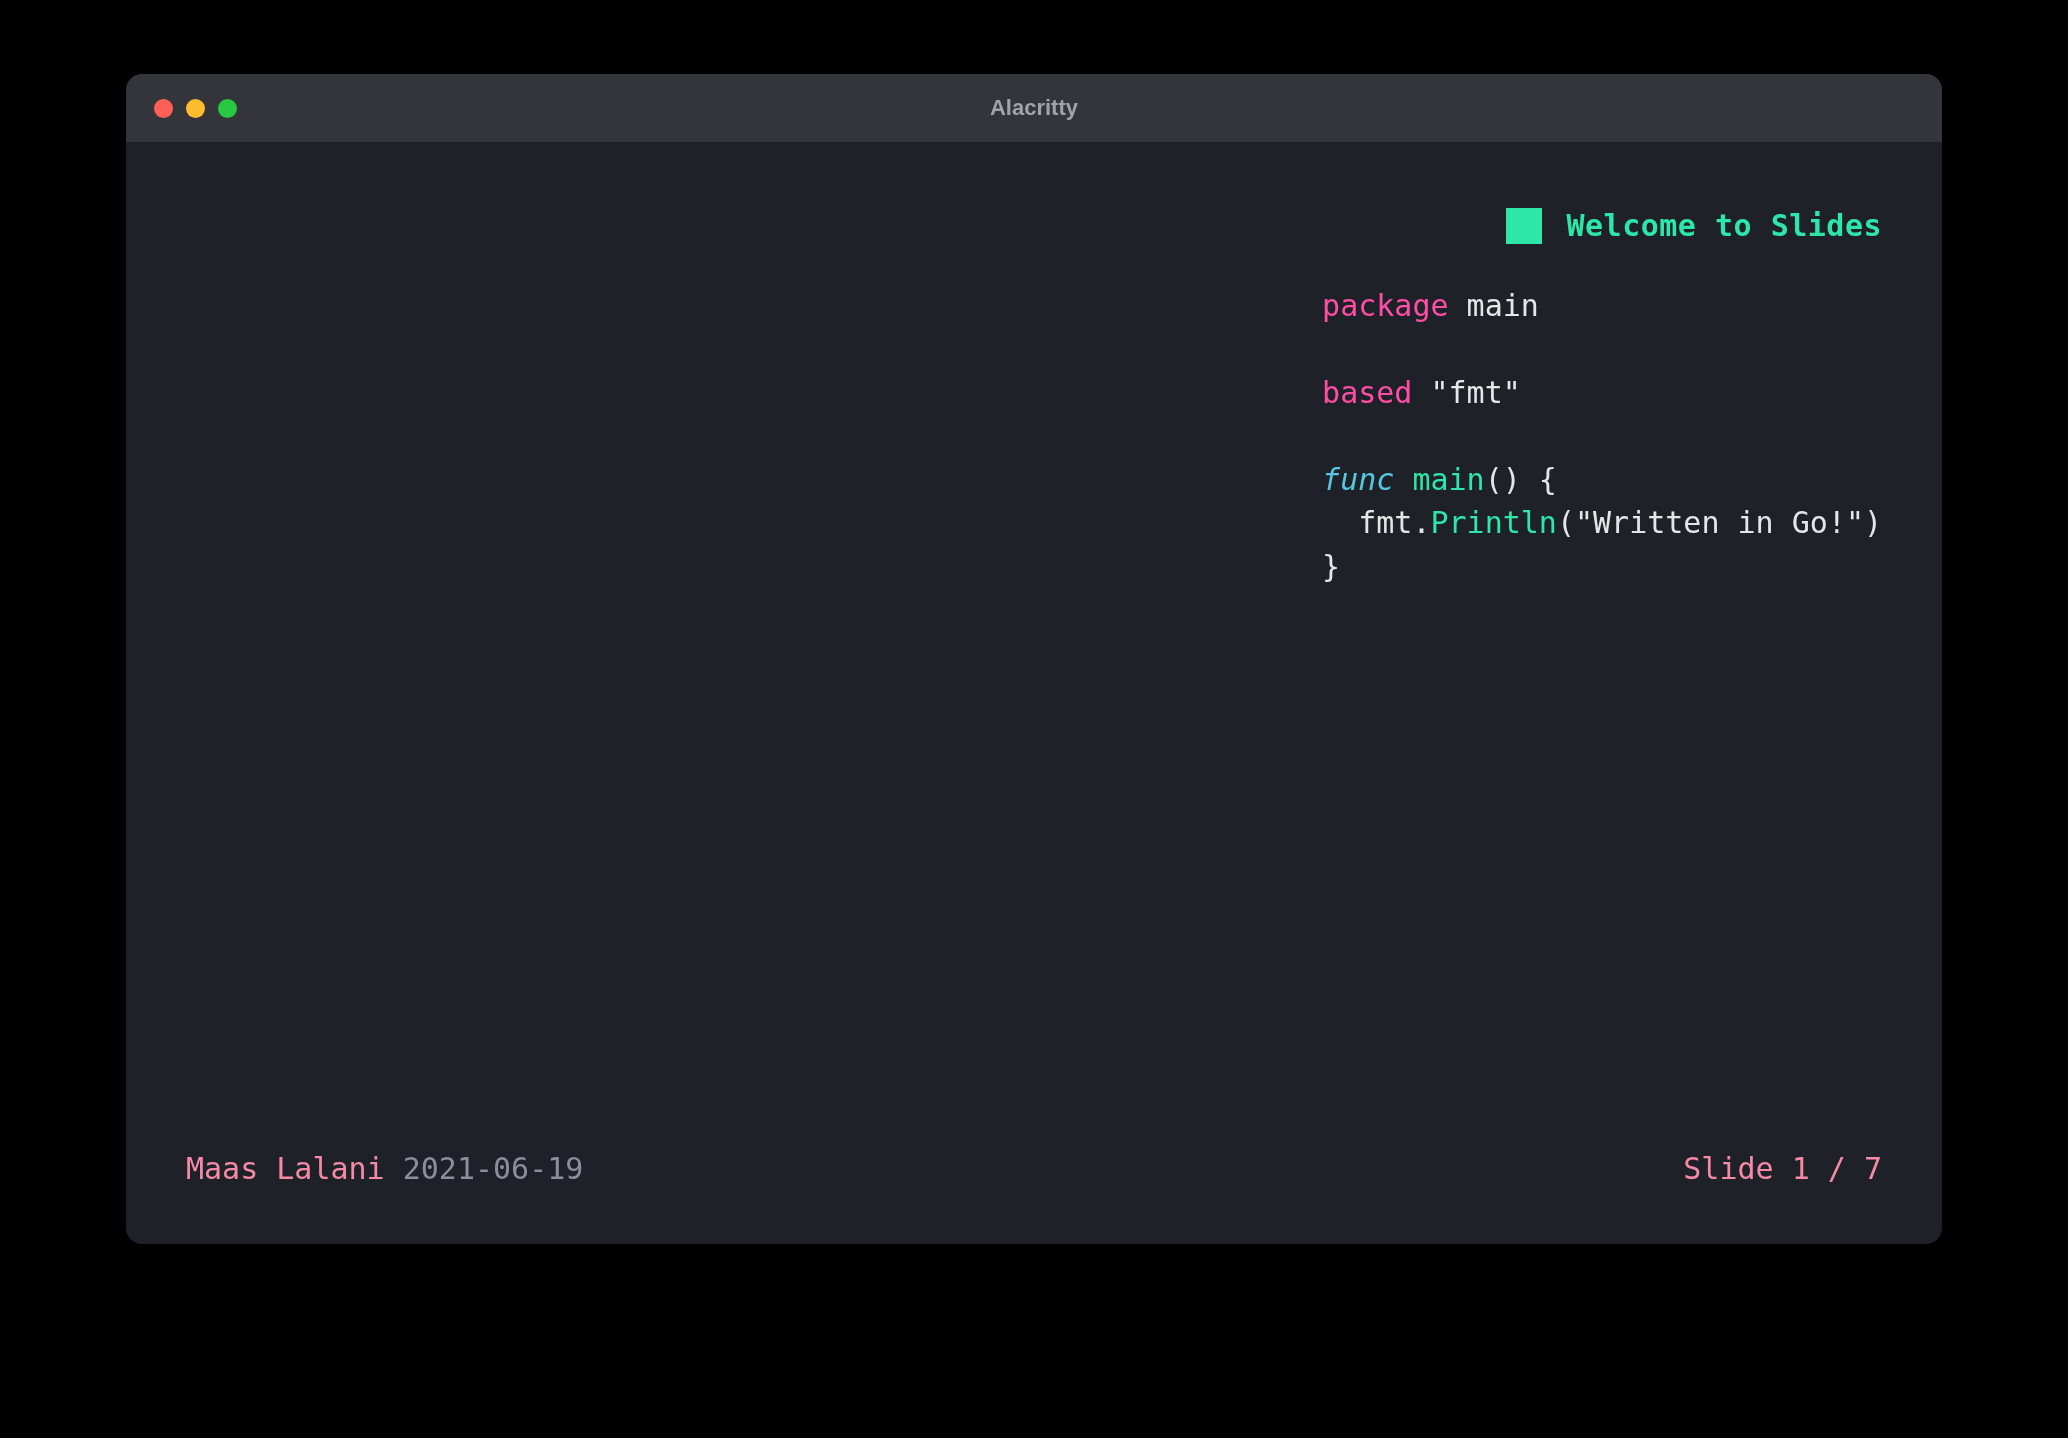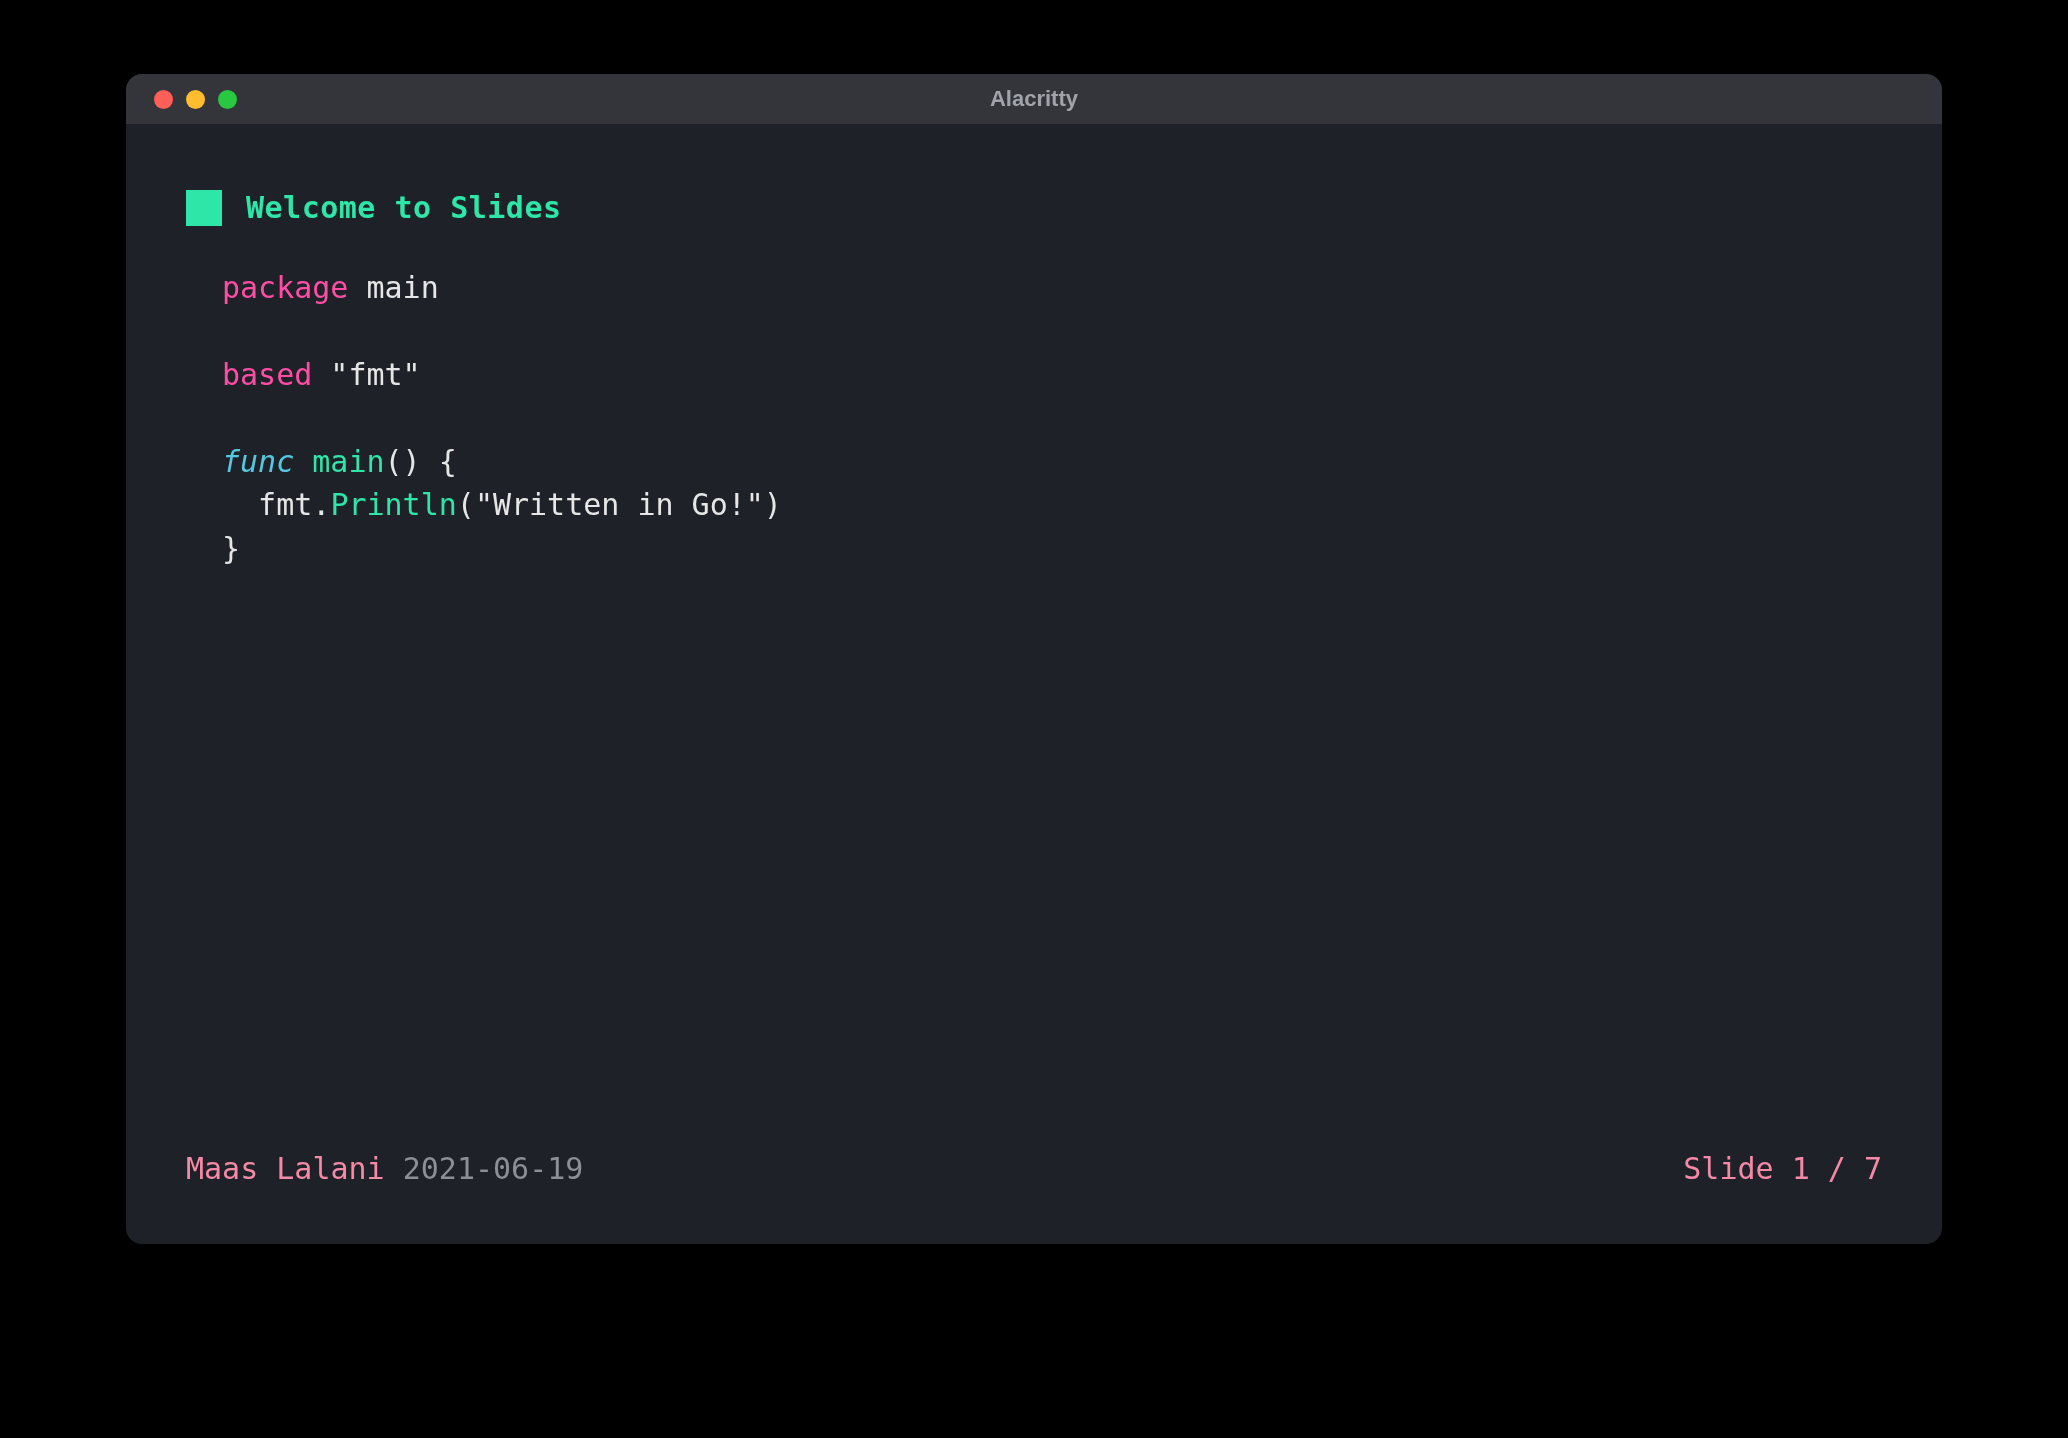--- a/index.html
+++ b/index.html
@@ -24,21 +24,21 @@
       height: 1170px;
       background: #1e2127;
       border-radius: 16px;
       overflow: hidden;
       box-shadow: 0 30px 90px rgba(0,0,0,0.6);
       display: flex;
       flex-direction: column;
     }
     
     .titlebar {
-      height: 50px;
+      height: 68px;
       background: #33353a;
       display: flex;
       align-items: center;
       position: relative;
       flex-shrink: 0;
     }
     
     .traffic-lights {
       display: flex;
       gap: 13px;
@@ -67,20 +67,21 @@
     
     .terminal {
       flex: 1;
       padding: 62px 60px 40px 60px;
       display: flex;
       flex-direction: column;
       color: #e6e6e6;
       font-size: 30px;
       line-height: 1.45;
       position: relative;
+      align-items: flex-end;
     }
     
     .heading-row {
       display: flex;
       align-items: center;
       gap: 24px;
       margin-bottom: 36px;
     }
     
     .heading-block {

